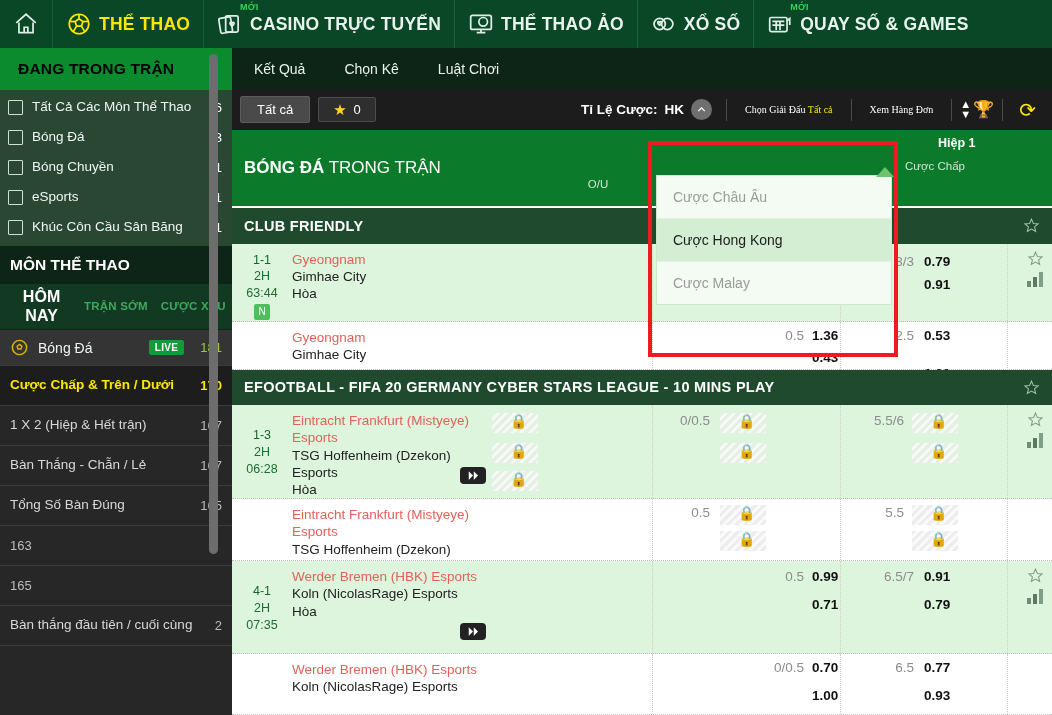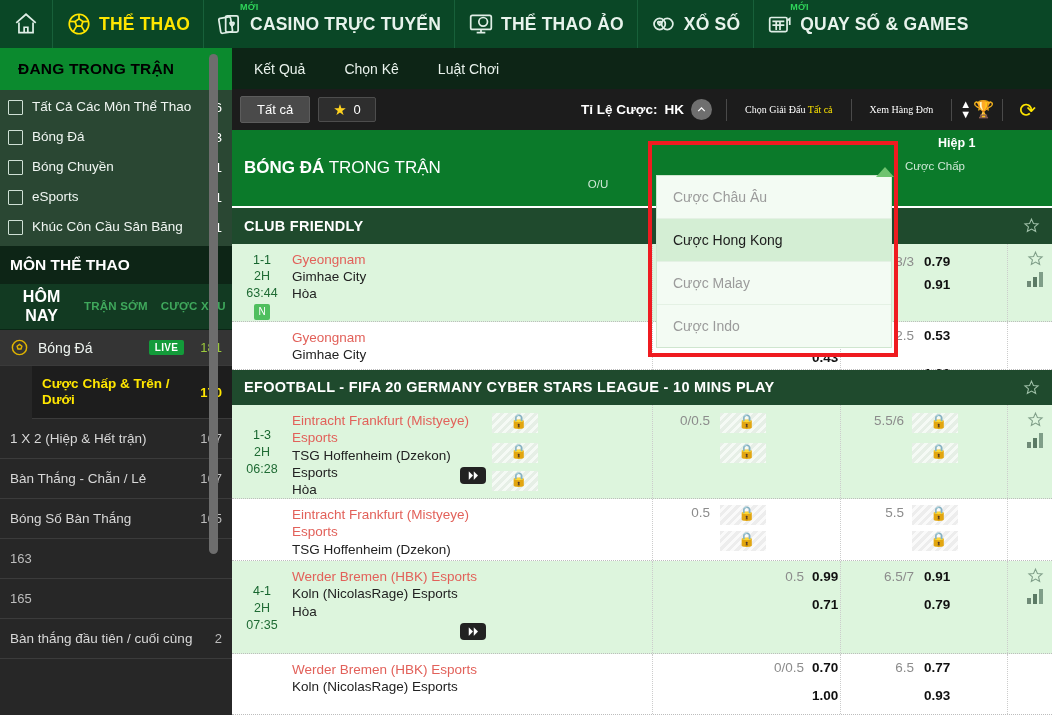--- a/index.html
+++ b/index.html
@@ -80,21 +80,21 @@
     background: #139b3a; color: #fff; font-size: 10px; font-weight: bold;
     padding: 2px 6px; border-radius: 2px; letter-spacing: .3px;
   }
   .sport-row .cnt { color: #9ccb3c; font-size: 13px; margin-left: 7px; }
   .mkt {
     display: flex; align-items: center; padding: 10px 10px; min-height: 40px;
     border-bottom: 1px solid #3b3b3b; color: #d8d8d8; font-size: 13.5px;
   }
   .mkt .nm { flex: 1 1 auto; line-height: 1.2; }
   .mkt .cnt { color: #bdbdbd; font-size: 13px; }
-  .mkt.sel { background: #1d1d1d; margin-left: 32px; }
+  .mkt.sel { background: #1d1d1d; }
   .mkt.sel .nm, .mkt.sel .cnt { color: #ffe600; font-weight: bold; }
   .side-scroll {
     position: absolute; right: 7px; top: 6px; width: 9px; height: 500px;
     background: #6d6d6d; border-radius: 5px;
   }
   .side-scroll-track {
     position: absolute; right: 7px; top: 0; width: 9px; bottom: 0; background: transparent;
   }
 
   
@@ -354,21 +354,21 @@
       </div>
       <div class="mkt">
         <span class="nm">1 X 2 (Hiệp &amp; Hết trận)</span>
         <span class="cnt">167</span>
       </div>
       <div class="mkt">
         <span class="nm">Bàn Thắng - Chẵn / Lẻ</span>
         <span class="cnt">167</span>
       </div>
       <div class="mkt">
-        <span class="nm">Bóng Số Bàn Thắng</span>
+        <span class="nm">Tổng Số Bàn Đúng</span>
         <span class="cnt">165</span>
       </div>
       <div class="mkt">
         <span class="cnt">163</span>
       </div>
       <div class="mkt">
         <span class="cnt">165</span>
       </div>
       <div class="mkt">
         <span class="nm">Bàn thắng đầu tiên / cuối cùng</span>
@@ -646,19 +646,18 @@
           <span class="vsep-col" style="left:515px"></span>
         </div>
         <div class="m-right"></div>
       </div>
 
       <div class="dd-arrow"></div>
       <div class="dropdown">
         <div class="dd-item">Cược Châu Âu</div>
         <div class="dd-item sel">Cược Hong Kong</div>
         <div class="dd-item">Cược Malay</div>
-        <div class="dd-item">Cược Indo</div>
       </div>
       <div class="redbox"></div>
 
     </div>
   </div>
 </div>
 
 </body></html>

